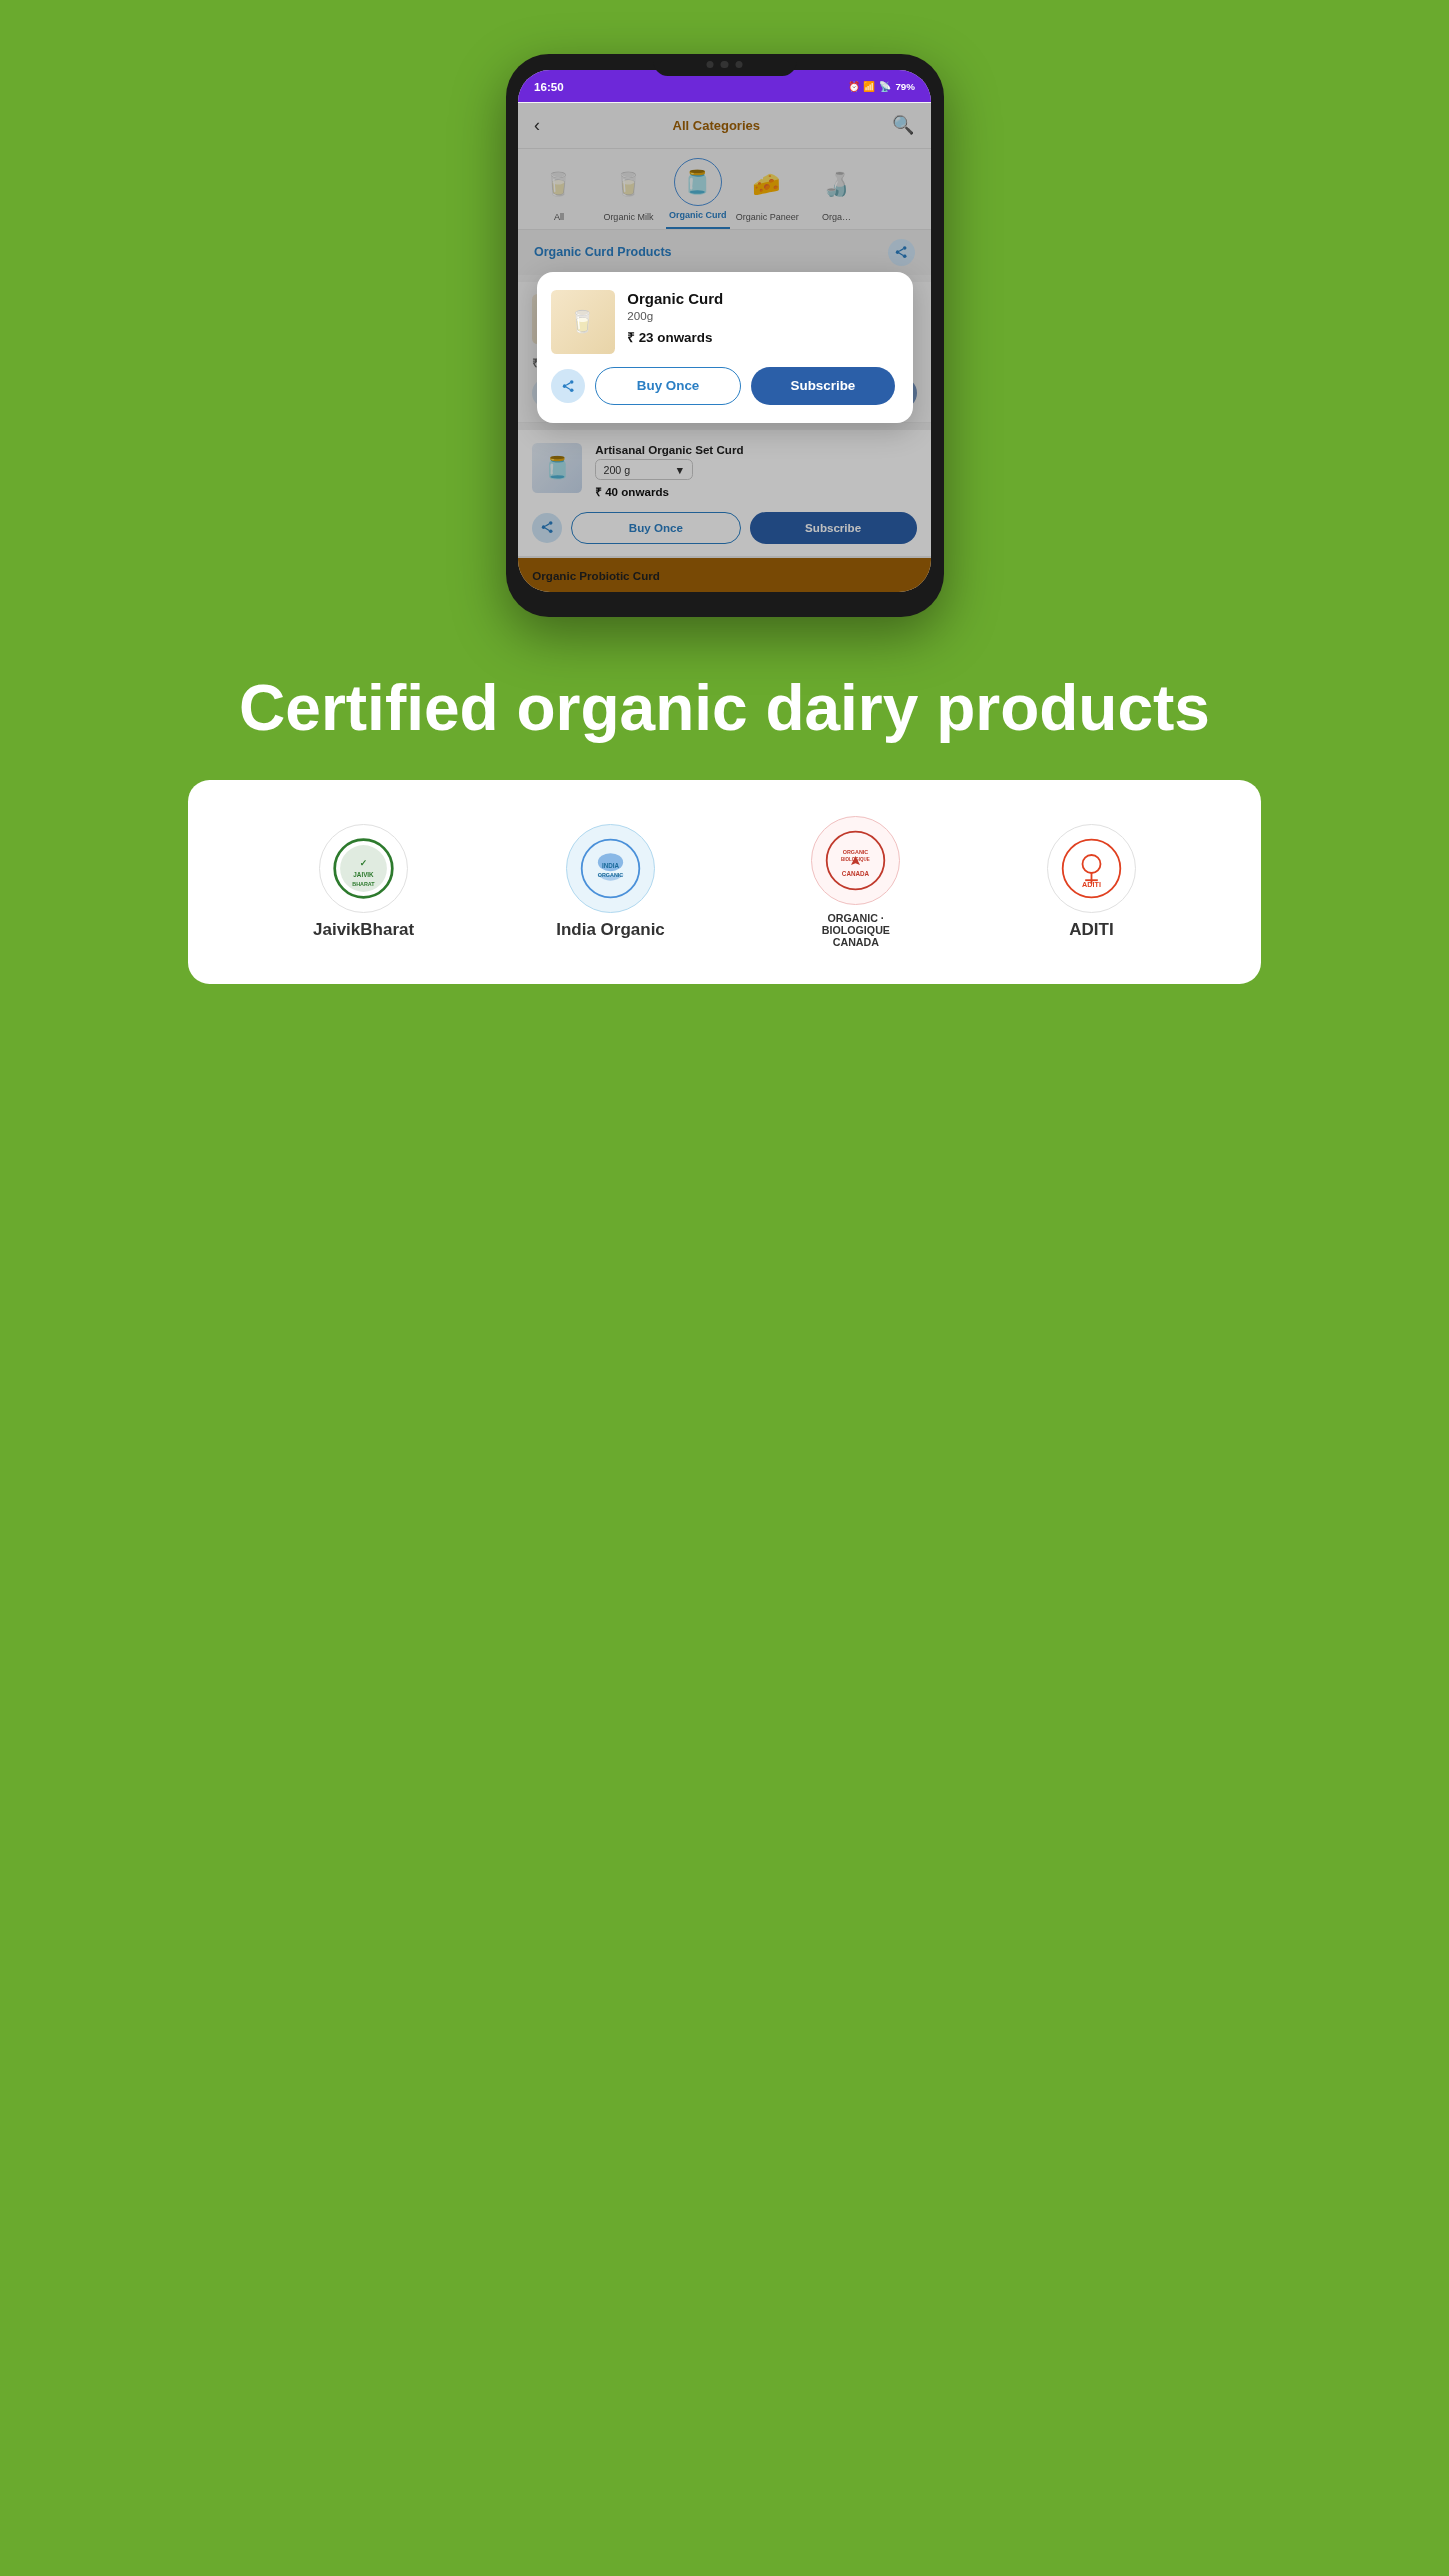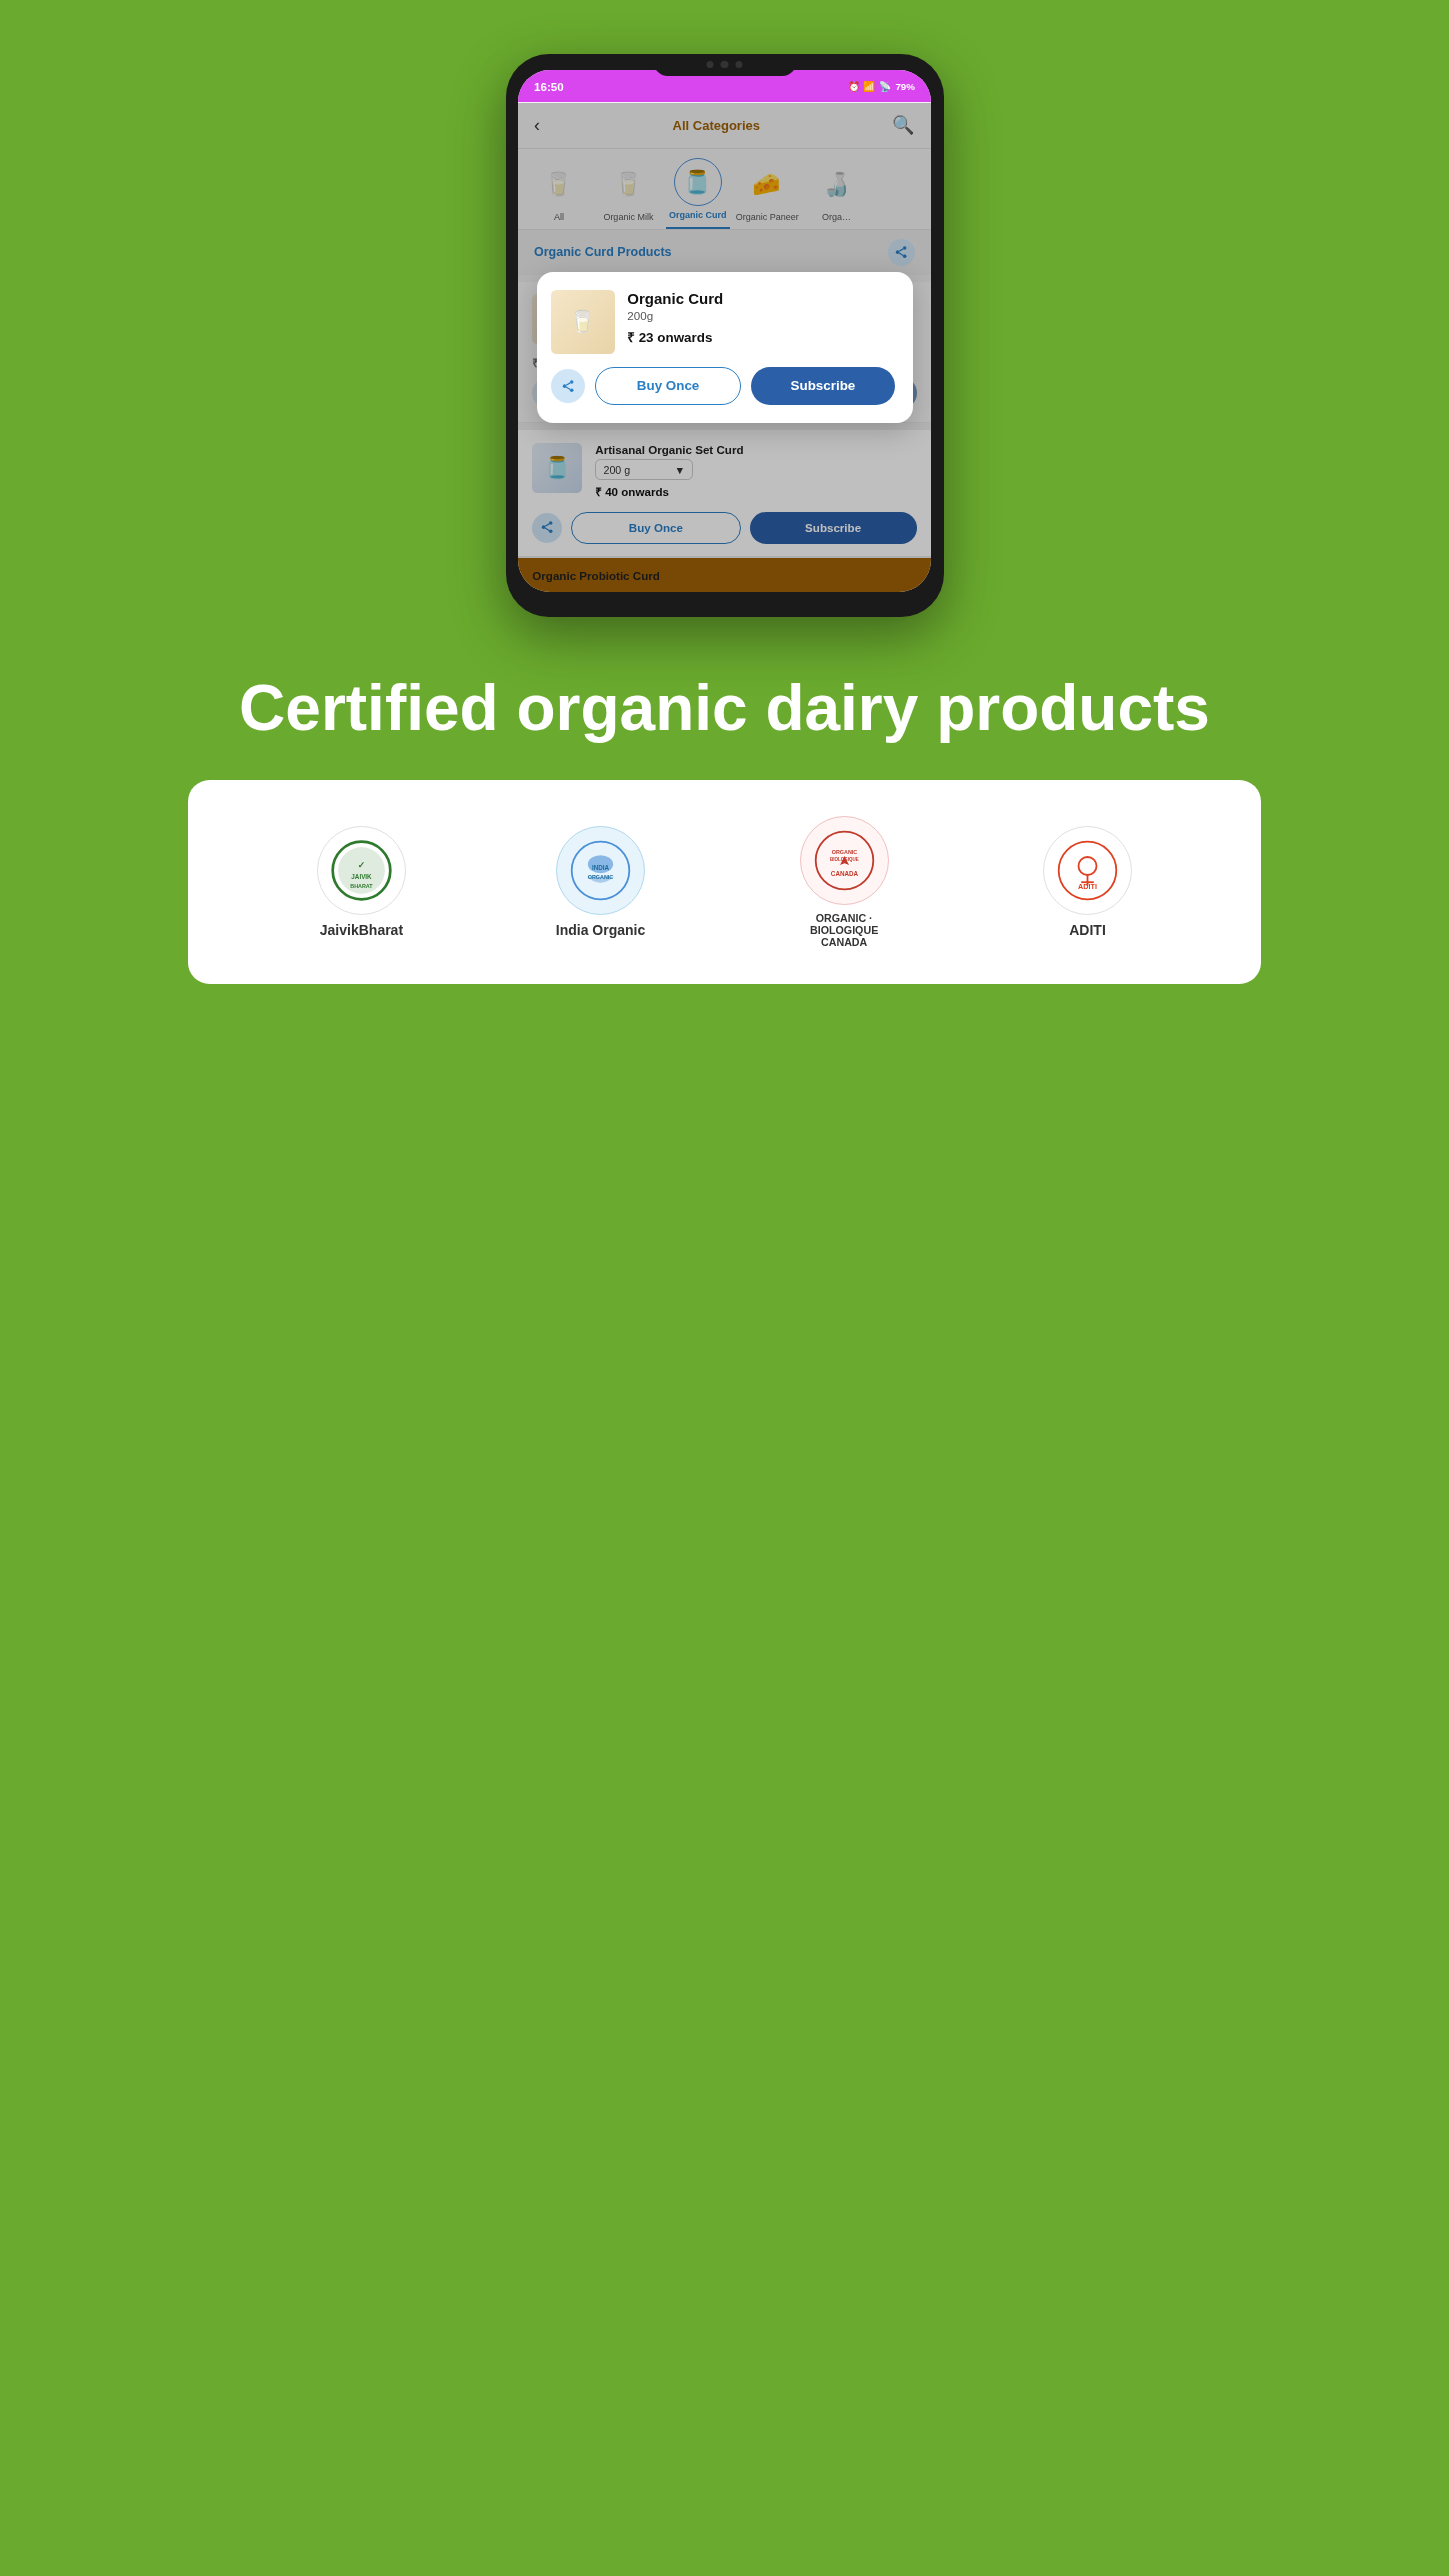--- a/index.html
+++ b/index.html
@@ -47,21 +47,21 @@
     }
     .phone-screen {
       background: #f0f0f0;
       border-radius: 32px;
       overflow: hidden;
       position: relative;
     }
 
     
     .status-bar {
-      background: #d946ef;
+      background: #6d28d9;
       height: 32px;
       display: flex;
       align-items: center;
       justify-content: space-between;
       padding: 0 16px;
       color: white;
       font-size: 11.6px;
       font-weight: 600;
     }
     .status-time {
@@ -429,21 +429,21 @@
       height: 89px;
       border-radius: 50%;
       display: flex;
       align-items: center;
       justify-content: center;
       font-size: 12.5px;
       font-weight: 700;
       text-align: center;
     }
     .cert-logo-label {
-      font-size: 14px;
+      font-size: 17px;
       font-weight: 600;
       color: #333;
     }
 
     
     .jaivik-logo {
       background: white;
       border: 1.8px solid #e0e0e0;
       color: #2d7a2d;
     }

